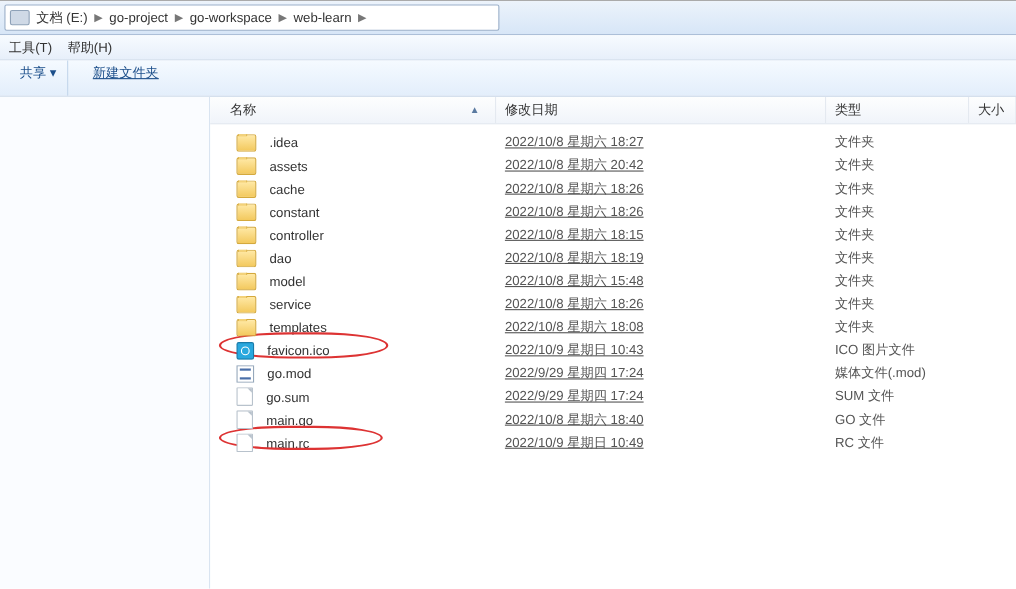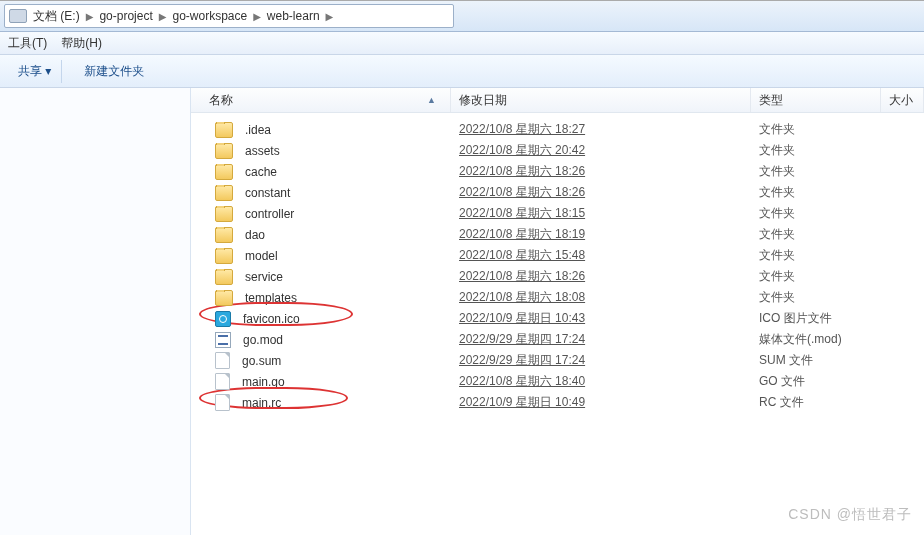--- a/index.html
+++ b/index.html
@@ -2,23 +2,23 @@
 <html><head>
 <meta charset="utf-8">
 <style>
   html, body { margin:0; padding:0; font-family: "Microsoft YaHei", "Segoe UI", Tahoma, sans-serif; font-size:12px; color:#333; background:#fff; width:924px; height:535px; overflow:hidden; }
   .window { width:924px; height:535px; display:flex; flex-direction:column; background:#fff; border-top:1px solid #aaa; }
   .addressbar-row { height:30px; background:linear-gradient(#ecf3fb,#d7e6f7); border-bottom:1px solid #a4b9d4; display:flex; align-items:center; padding:0 4px; }
   .address-inner { display:flex; align-items:center; height:22px; background:#fff; border:1px solid #9cb0c9; border-radius:2px; padding:0 4px; flex:0 0 440px; }
   .address-inner .crumb { display:flex; align-items:center; height:100%; padding:0 2px; cursor:default; white-space:nowrap; }
   .address-inner .sep { color:#777; padding:0 4px; font-size:10px; }
   .menubar { height:22px; background:linear-gradient(#f7fbff,#e7effa); border-bottom:1px solid #c9d6e8; display:flex; align-items:center; padding-left:8px; gap:14px; color:#333; }
-  .toolbar { height:32px; background:linear-gradient(#f5faff,#e3eefb); border-bottom:1px solid #c9d6e8; display:flex; align-items:center; padding-left:8px; gap:12px; color:#1b4e8a; }
+  .toolbar { height:32px; background:linear-gradient(#f5faff,#e3eefb); border-bottom:1px solid #c9d6e8; display:flex; padding-left:8px; gap:12px; color:#1b4e8a; }
   .toolbar .btn { padding:3px 10px; border-right:1px solid #c4d6ec; cursor:default; }
-  .toolbar .btn.last { border-right:none; }
+  .toolbar .btn.last { border-right:none;text-decoration:underline; }
   .content { flex:1; display:flex; min-height:0; }
   .nav-pane { width:190px; border-right:1px solid #d9e4f1; background:#fafcff; }
   .file-pane { flex:1; display:flex; flex-direction:column; overflow:hidden; }
   .columns { display:flex; align-items:flex-end; height:24px; border-bottom:1px solid #e0e7ef; background:linear-gradient(#fdfefe,#f0f4fa); color:#333; font-size:12px; }
   .col { padding:0 8px; border-right:1px solid #e4e9f0; height:100%; display:flex; align-items:center; box-sizing:border-box; }
   .col-name   { width:260px; padding-left:18px;}
   .col-date   { width:300px; }
   .col-type   { width:130px; }
   .col-size   { flex:1; }
   .rows { flex:1; overflow:auto; padding-top:6px; }
@@ -214,14 +214,13 @@
               <span>main.rc</span>
             </div>
             <div class="cell cell-date">2022/10/9 星期日 10:49</div>
             <div class="cell cell-type">RC 文件</div>
             <div class="cell cell-size"></div>
           </div>
         </div>
     </div>
   </div>
 
-  <div class="watermark">CSDN @悟世君子</div>
 </div>
 
 </body></html>

